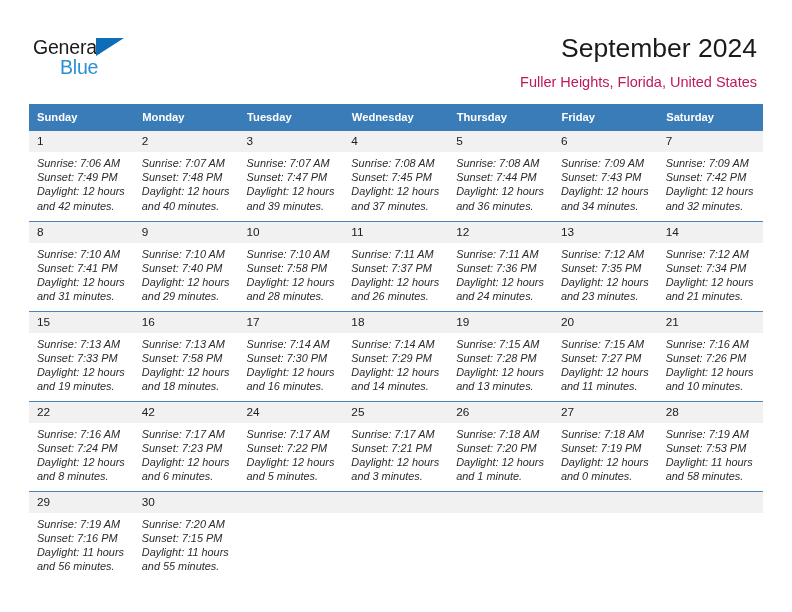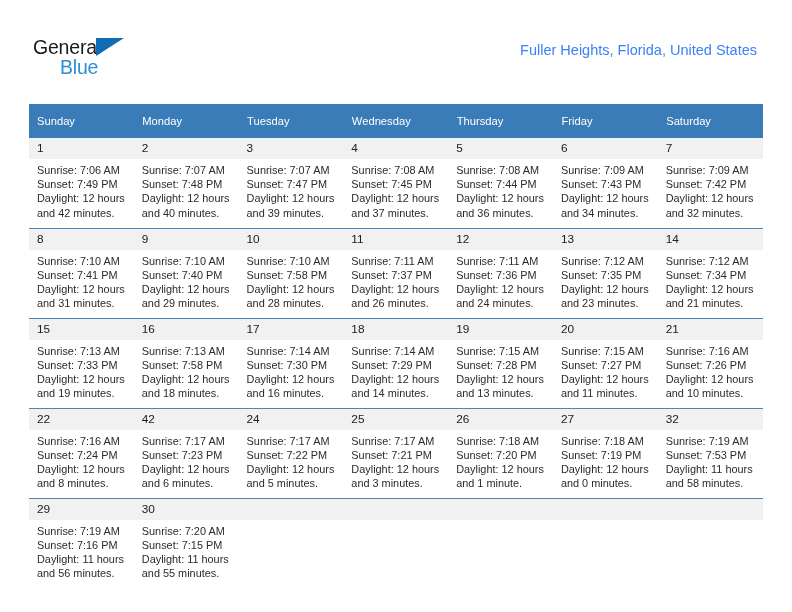--- a/index.html
+++ b/index.html
@@ -67,43 +67,43 @@
   }
   .cal-title {
     font-size: 26.5px;
     color: #1a1a1a;
     line-height: 32px;
     font-weight: normal;
     white-space: nowrap;
   }
   .cal-subtitle {
     font-size: 14.5px;
-    color: #3b82f6;
+    color: #be185d;
     line-height: 20px;
     margin-top: 8px;
     white-space: nowrap;
   }
 
   
   .calendar {
     position: absolute;
     left: 29px;
     top: 104px;
     width: 734px;
     border-collapse: collapse;
     table-layout: fixed;
   }
   .calendar th {
     background: #3a7cb8;
     color: #ffffff;
     font-size: 11.2px;
-    font-weight: normal;
+    font-weight: bold;
     text-align: left;
     padding: 5px 0 5px 8px;
-    height: 34px;
+    height: 27px;
     line-height: 11px;
     border-right: 1px solid #3a7cb8;
   }
   .calendar td {
     vertical-align: top;
     padding: 0;
     height: 90px;
     border-top: 1px solid #4a86bd;
     background: #ffffff;
   }
@@ -119,20 +119,21 @@
     color: #202020;
     padding: 4px 0 4px 8px;
     height: 21px;
     line-height: 13px;
   }
   td.empty .daynum { background: #f1f1f1; color: transparent; }
   td.empty { background: #ffffff; }
 
   .lines {
     padding: 4px 4px 0 8px;
+    font-style: italic;
   }
   .lines div {
     font-size: 10.9px;
     color: #2b2b2b;
     line-height: 14.2px;
     white-space: nowrap;
   }
 </style>
 </head>
 <body>
@@ -141,20 +142,21 @@
 
   <div class="header">
 
     <div class="logo">
       <span class="logo-general">General</span>
       <span class="logo-triangle"></span>
       <span class="logo-blue">Blue</span>
     </div>
 
     <div class="title-block">
+      <div class="cal-title">September 2024</div>
       <div class="cal-subtitle">Fuller Heights, Florida, United States</div>
     </div>
 
   </div>
 
   <table class="calendar">
     <thead>
       <tr id="weekday-row">
           <th>Sunday</th>
           <th>Monday</th>
@@ -410,21 +412,21 @@
           <td class="">
             <span class="daynum">27</span>
             <div class="lines">
               <div>Sunrise: 7:18 AM</div>
               <div>Sunset: 7:19 PM</div>
               <div>Daylight: 12 hours</div>
               <div>and 0 minutes.</div>
             </div>
           </td>
           <td class="">
-            <span class="daynum">32</span>
+            <span class="daynum">28</span>
             <div class="lines">
               <div>Sunrise: 7:19 AM</div>
               <div>Sunset: 7:53 PM</div>
               <div>Daylight: 11 hours</div>
               <div>and 58 minutes.</div>
             </div>
           </td>
         </tr>
         <tr class="week-row">
           <td class="">

